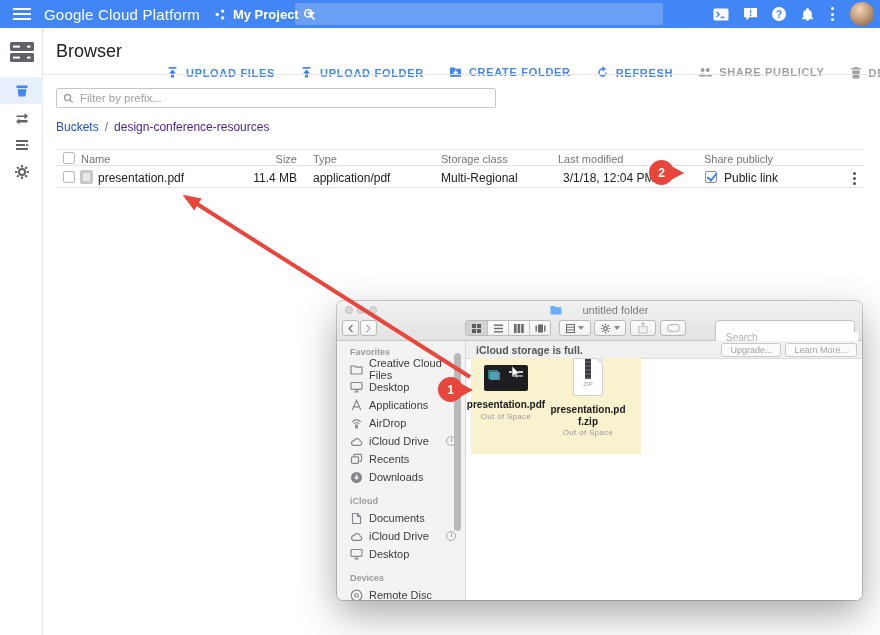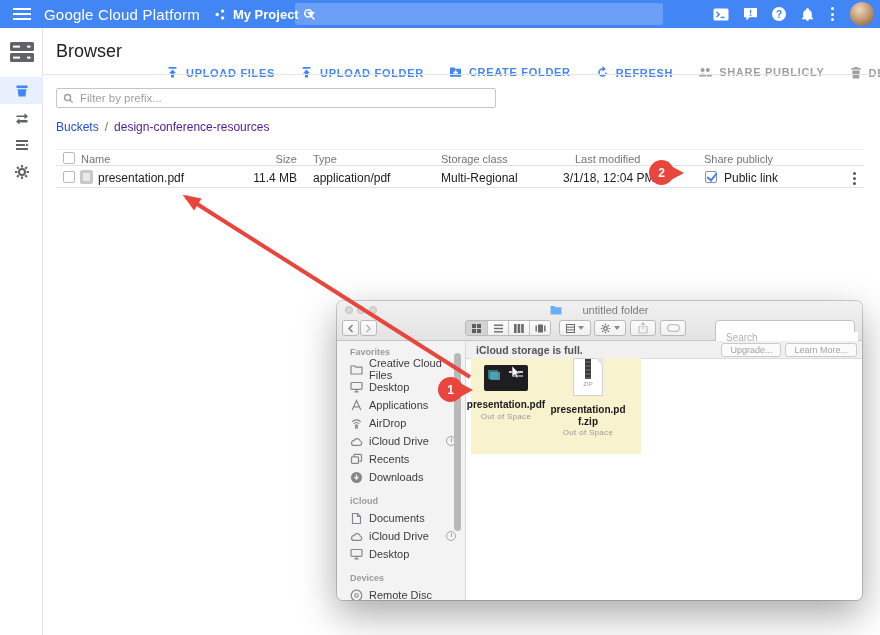--- a/index.html
+++ b/index.html
@@ -316,21 +316,21 @@
       <span class="bc-cur">design-conference-resources</span>
     </div>
 
     <div class="table">
       <div class="thead">
         <span class="cb" style="left:7px; top:2px;"></span>
         <span class="th" style="left:25px;">Name</span>
         <span class="th" style="left:158px; width:83px; text-align:right;">Size</span>
         <span class="th" style="left:257px;">Type</span>
         <span class="th" style="left:385px;">Storage class</span>
-        <span class="th" style="left:519px;text-align:right;">Last modified</span>
+        <span class="th" style="left:502px;text-align:right;">Last modified</span>
         <span class="th" style="left:648px;">Share publicly</span>
       </div>
       <div class="trow">
         <span class="cb" style="left:7px; top:5px;"></span>
         <span class="pdf-ic"></span>
         <span class="td" style="left:42px;">presentation.pdf</span>
         <span class="td" style="left:158px; width:83px; text-align:right;">11.4 MB</span>
         <span class="td" style="left:257px;">application/pdf</span>
         <span class="td" style="left:385px;">Multi-Regional</span>
         <span class="td" style="left:507px;">3/1/18, 12:04 PM</span>

